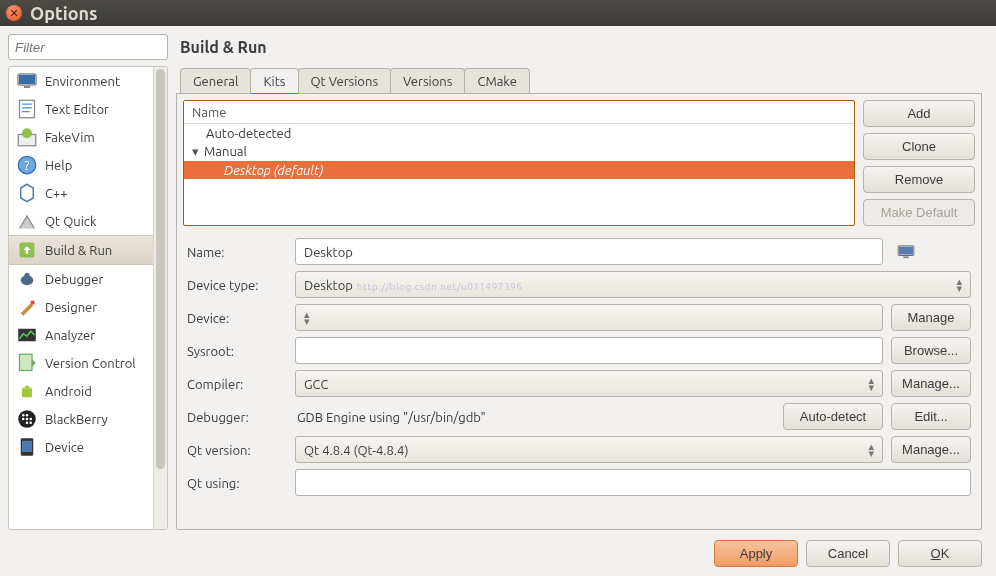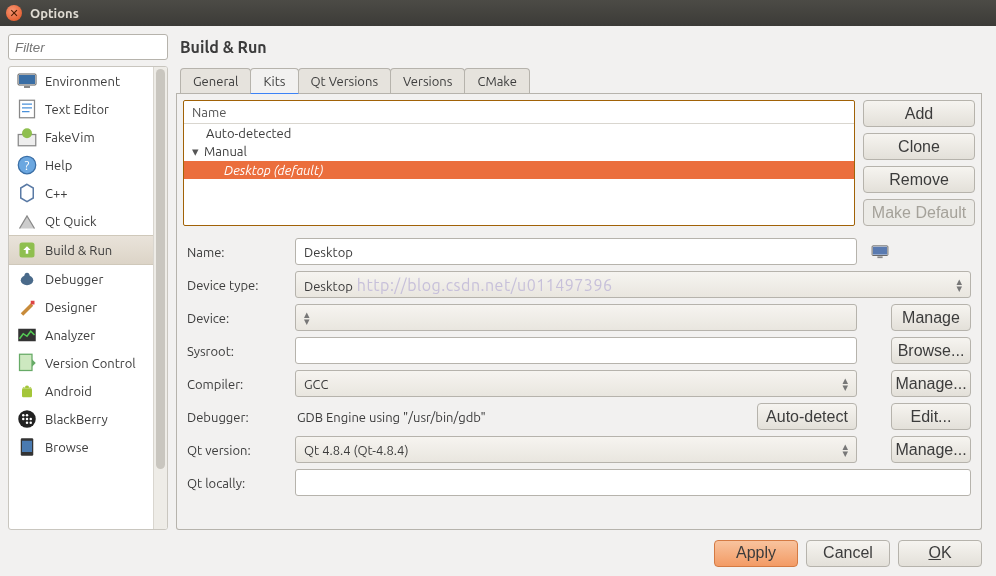--- a/index.html
+++ b/index.html
@@ -19,21 +19,21 @@
     align-items: center;
     padding: 0 6px;
     gap: 8px;
   }
   .titlebar .close {
     width: 16px; height: 16px; border-radius: 8px;
     background: radial-gradient(circle at 40% 35%, #f79674, #df4f1d);
     display: flex; align-items: center; justify-content: center;
     color: #4a1a00; font-size: 11px; line-height: 1;
   }
-  .titlebar .title { color: #dfdbd2; font-weight: bold; font-size: 13px; }
+  .titlebar .title { color: #dfdbd2; font-weight: bold; font-size: 18px; }
   .body-area {
     display: flex;
     height: calc(100% - 26px - 46px);
     padding: 8px 14px 0 8px;
     gap: 8px;
   }
   
   .sidebar { width: 160px; display: flex; flex-direction: column; }
   .filter {
     height: 26px;
@@ -80,34 +80,34 @@
   .tree-header { padding: 4px 8px; border-bottom: 1px solid #d9d6cf; color:#555;}
   .tree-item { padding: 2px 0 2px 22px; }
   .tree-item.expanded::before { content:"▾"; display:inline-block; width:12px; margin-left:-14px; color:#555;}
   .tree-item.child { padding-left: 40px; }
   .tree-item.selected { background:#eb6e3d; color:#fff; font-style: italic; }
   .side-buttons { width:112px; display:flex; flex-direction:column; gap:6px;}
   .btn {
     height:27px; border:1px solid #b6b3ac; border-radius:4px;
     background: linear-gradient(#f6f4f0, #e3e0d9);
     display:flex; align-items:center; justify-content:center;
-    font-size:16px; color:#3c3c3c;
+    font-size:13px; color:#3c3c3c;
   }
   .btn:disabled, .btn.disabled { color:#a5a29a; background:#ecebe7;}
   .btn.primary { background: linear-gradient(#f8c39e, #f39b65); border-color:#d47a43;}
   .form { display:grid; grid-template-columns: 100px 1fr auto auto; gap:6px 8px; align-items:center; padding: 6px 4px;}
   .form label { white-space:nowrap; }
   .text-input, .combo {
     height:27px; border:1px solid #b6b3ac; border-radius:3px; background:#fff;
     padding:0 8px; display:flex; align-items:center; justify-content:space-between;
   }
   .combo { background: linear-gradient(#f6f4f0, #e9e6df); }
   .combo .arrows { color:#777; font-size:11px; line-height:7px; display:flex; flex-direction:column;}
-  .watermark { color:#c7c0da; font-size:16px; letter-spacing:0.5px; margin-left:4px;}
-  .row-extra { grid-column: 4; margin-left: 26px; }
+  .watermark { color:#c7c0da; font-size:10px; letter-spacing:0.5px; margin-left:4px;}
+  .row-extra { grid-column: 4; }
   .footer {
     height:46px; display:flex; align-items:center; justify-content:flex-end;
     gap:8px; padding:0 14px; border-top: none;
   }
   .footer .btn { width:84px; }
   .icon-btn { width:30px; display:flex; align-items:center; justify-content:center;}
   .monitor-icon svg { width:18px; height:14px;}
 </style>
 </head>
 <body>
@@ -250,21 +250,21 @@
             </span>
           <span>BlackBerry</span>
         </div>
         <div class="nav-item">
           <span class="nav-icon">
               <svg viewBox="0 0 16 16">
                 <rect x="3" y="1" width="10" height="14" rx="1" fill="#333"></rect>
                 <rect x="4" y="3" width="8" height="9" fill="#4a7ab0"></rect>
               </svg>
             </span>
-          <span>Browse</span>
+          <span>Device</span>
         </div>
       </div>
       <div class="nav-scrollbar">
           <div class="thumb"></div>
         </div>
     </div>
   </div>
 
   <div class="main">
     <h1>Build &amp; Run</h1>
@@ -335,21 +335,21 @@
         <button class="btn" style="width:100px;">Auto-detect</button>
         <button class="btn row-extra" style="width:80px;">Edit...</button>
 
         <label>Qt version:</label>
         <div class="combo" style="grid-column:2/4;">
           <span>Qt 4.8.4 (Qt-4.8.4)</span>
           <span class="arrows">▴<br>▾</span>
         </div>
         <button class="btn row-extra" style="width:80px;">Manage...</button>
 
-        <label>Qt locally:</label>
+        <label>Qt using:</label>
         <div class="text-input" style="grid-column:2/5;">
             <span></span>
           </div>
       </div>
     </div>
   </div>
 </div>
 
 <div class="footer">
   <button class="btn primary">Apply</button>

